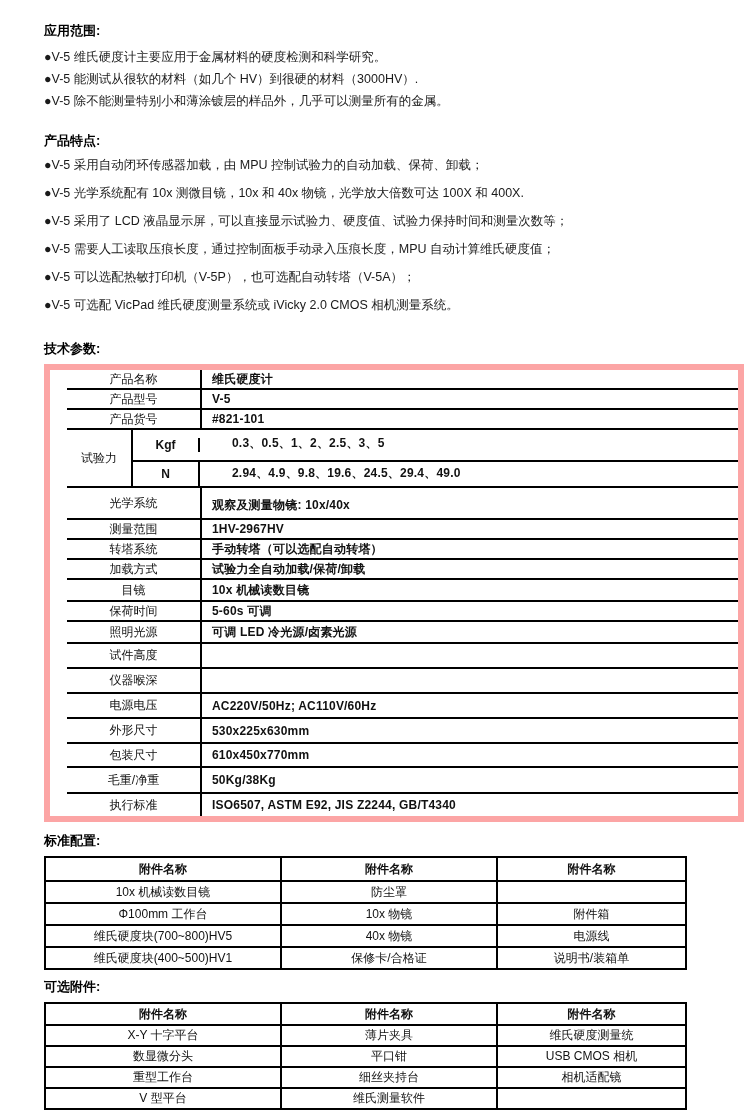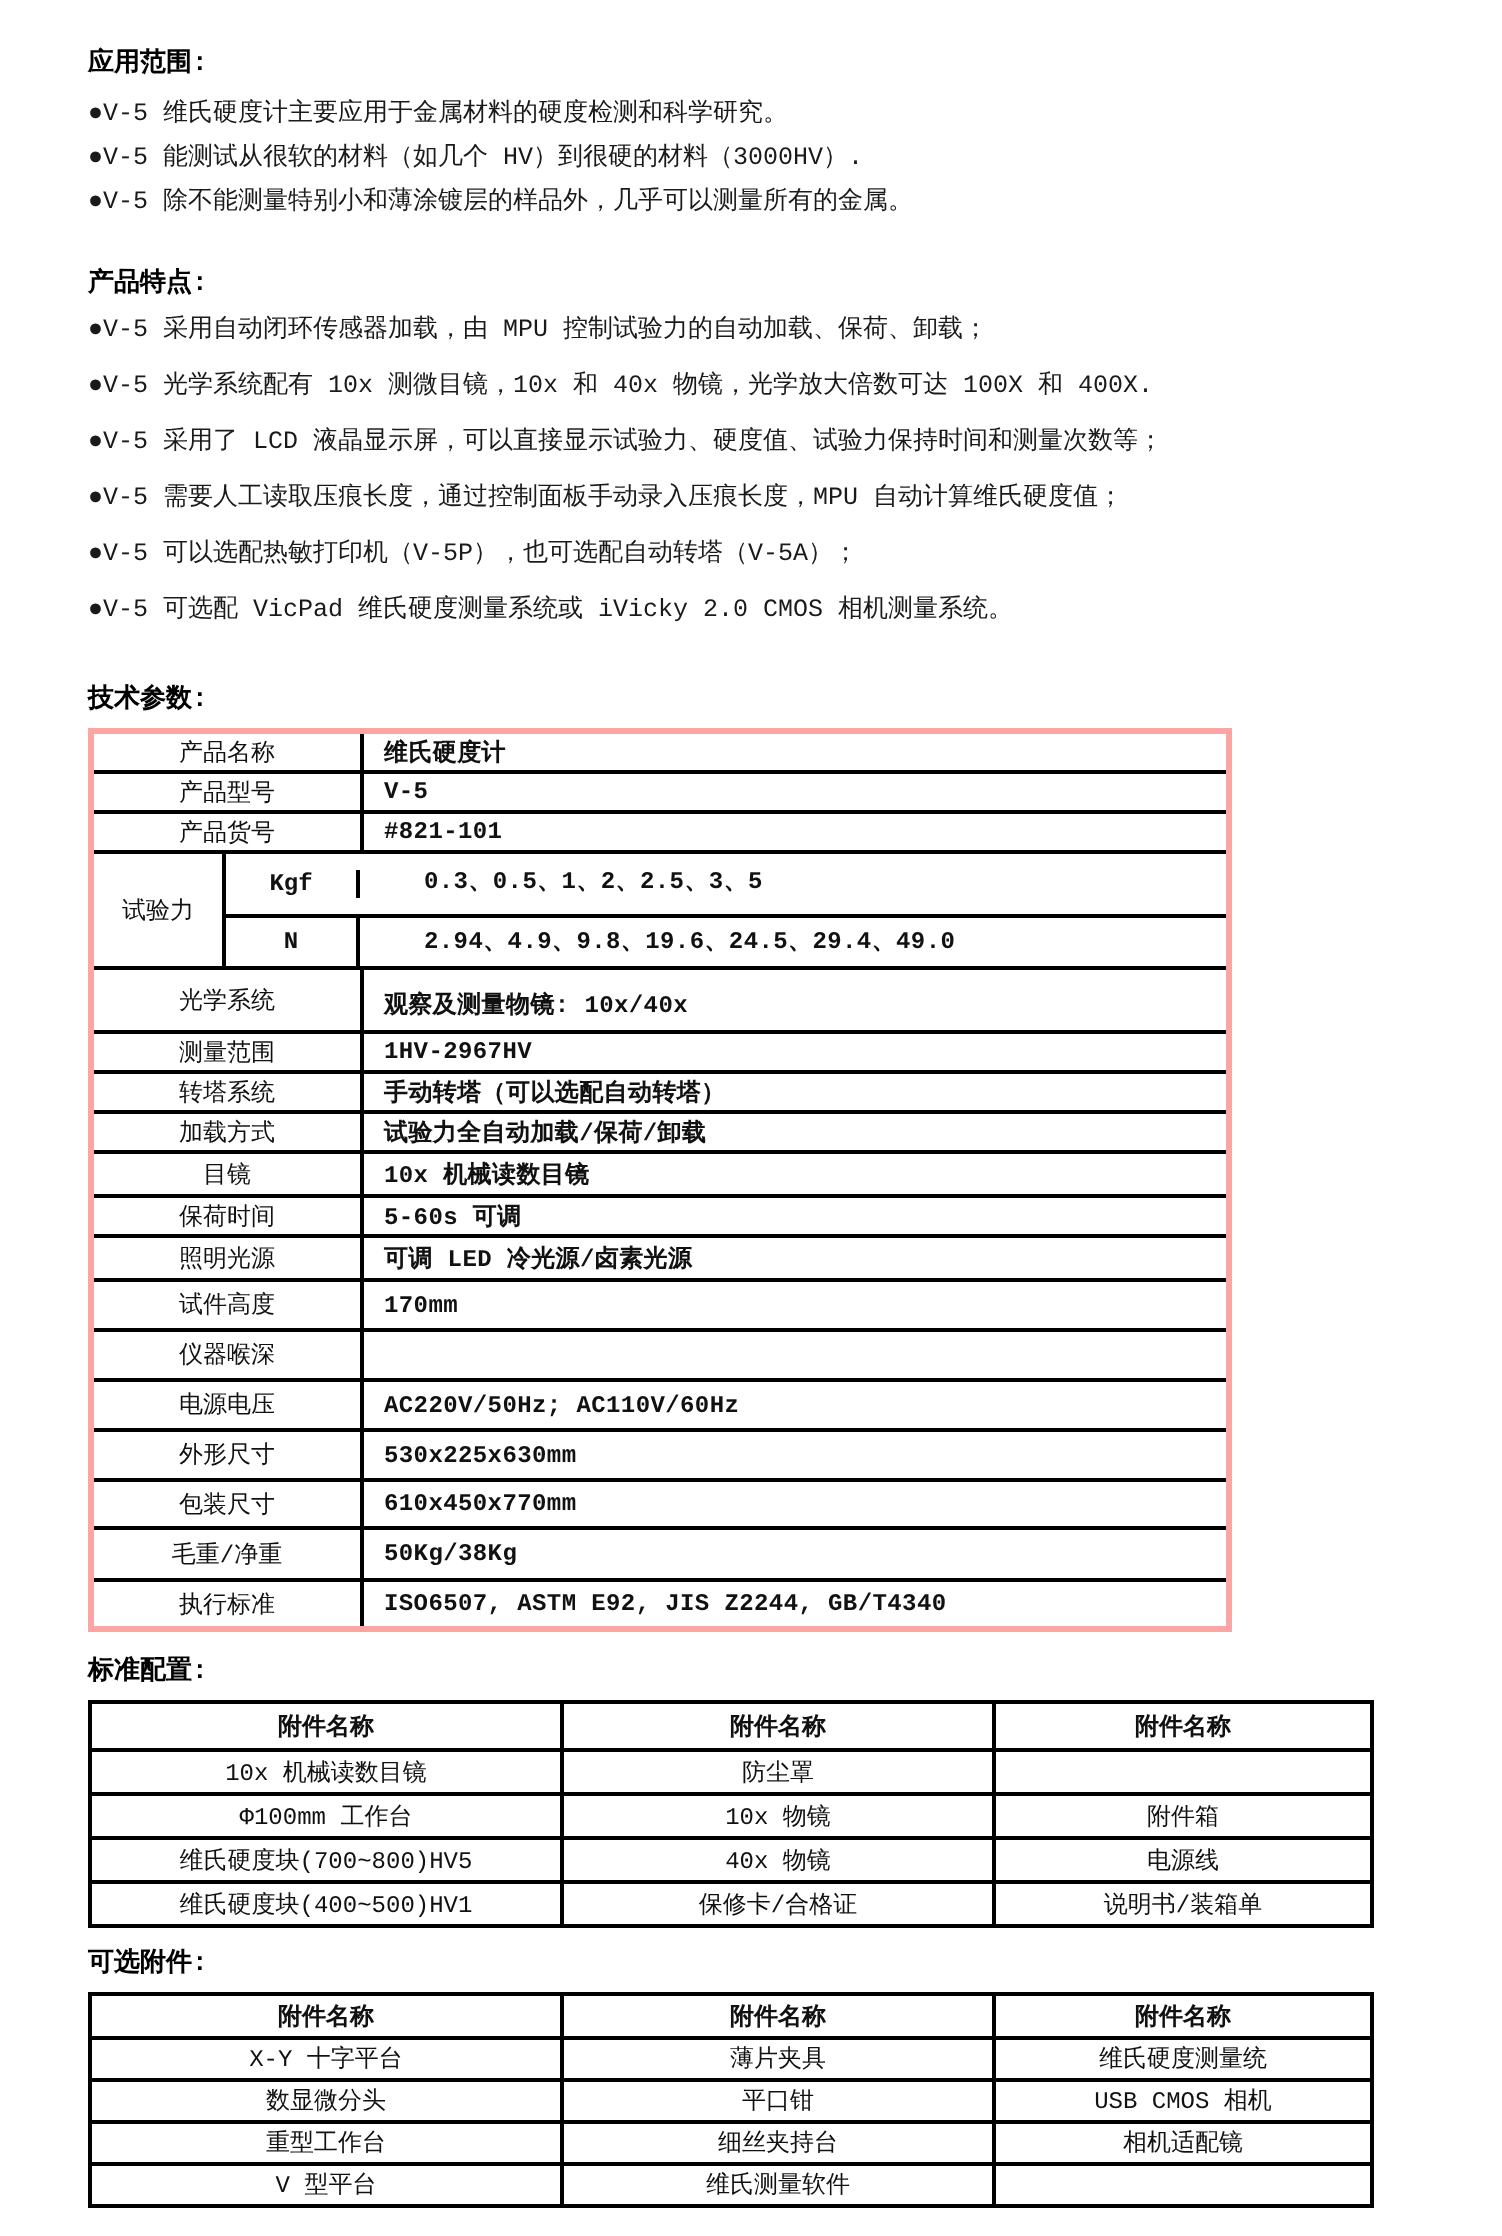--- a/index.html
+++ b/index.html
@@ -1,33 +1,33 @@
 <!DOCTYPE html>
 <html><head>
 <meta charset="utf-8">
 <style>
   html,body{margin:0;padding:0;background:#ffffff;}
   .page{
     width:751px;height:1118px;background:#ffffff;box-sizing:border-box;
     padding:22px 20px 0 44px;color:#111;
-    font-family:Liberation Mono, monospace;
+    font-family:Liberation Sans, sans-serif;
     overflow:hidden;
   }
   .sec-title{font-weight:bold;font-size:13px;color:#000;margin:0 0 6px 0;}
   .section-app{margin-top:0;}
   .section-feat{margin-top:20px;}
   .section-specs{margin-top:26px;}
   .section-std{margin-top:10px;}
   .section-opt{margin-top:8px;}
   .bullet{font-size:12.5px;color:#1a1a1a;white-space:nowrap;}
   .s1 .bullet{line-height:22px;}
   .s2 .bullet{line-height:18px;margin-bottom:10px;}
 
   
-  .spec-table{width:572px;border:3px solid #fca5a5;margin-top:5px;box-sizing:border-box;}
+  .spec-table{width:700px;border:6px solid #fca5a5;margin-top:5px;box-sizing:border-box;padding-left:17px;}
   .spec-row{display:flex;min-height:18px;}
   .spec-row + .spec-row{border-top:2px solid #000;}
   .spec-label{width:133px;border-right:2px solid #000;display:flex;align-items:center;justify-content:center;font-size:12px;}
   .spec-value{flex:1;display:flex;align-items:center;padding-left:10px;font-size:12px;font-weight:700;letter-spacing:.2px;}
   .spec-row:nth-child(5){height:30px;}
   .spec-row:nth-child(5) .spec-value{align-items:flex-end;padding-bottom:4px;}
   .spec-row:nth-child(6){height:16px;}
   .spec-row:nth-child(9),.spec-row:nth-child(11){height:20px;}
   .spec-row:nth-child(n+12):nth-child(-n+15){height:23px;}
   .spec-row:nth-child(16){height:22px;}
@@ -131,21 +131,20 @@
         <div class="spec-row">
           <div class="spec-label">保荷时间</div>
           <div class="spec-value">5-60s 可调</div>
         </div>
         <div class="spec-row">
           <div class="spec-label">照明光源</div>
           <div class="spec-value">可调 LED 冷光源/卤素光源</div>
         </div>
         <div class="spec-row">
           <div class="spec-label">试件高度</div>
-          <div class="spec-value">170mm</div>
         </div>
         <div class="spec-row">
           <div class="spec-label">仪器喉深</div>
         </div>
         <div class="spec-row">
           <div class="spec-label">电源电压</div>
           <div class="spec-value">AC220V/50Hz; AC110V/60Hz</div>
         </div>
         <div class="spec-row">
           <div class="spec-label">外形尺寸</div>

